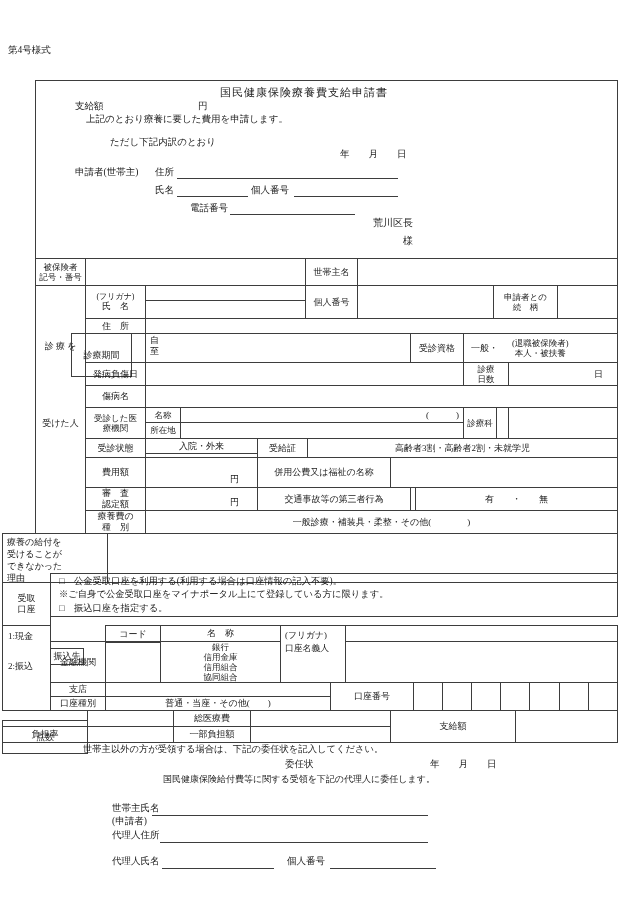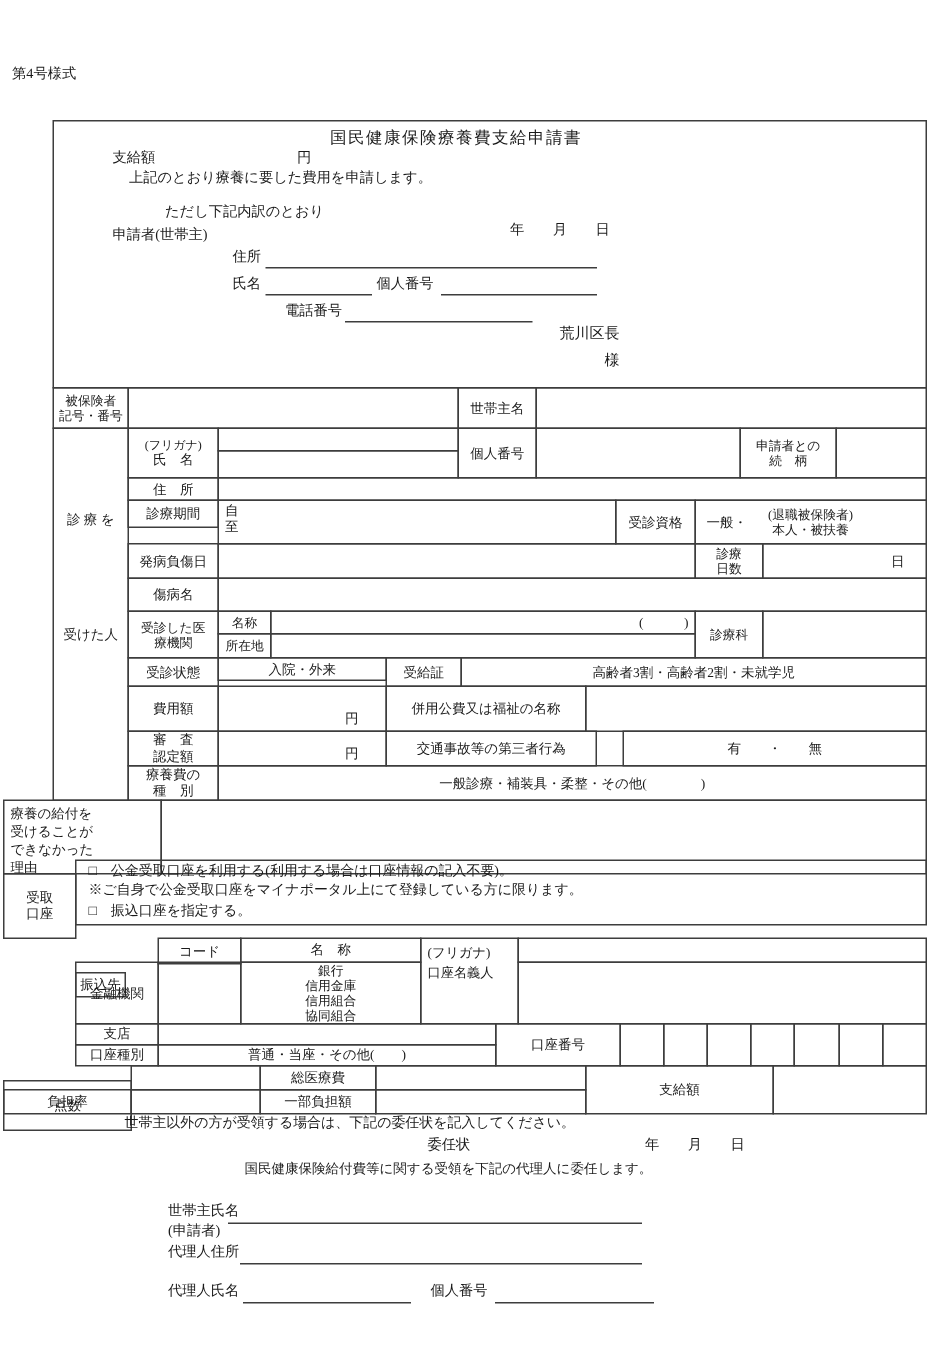--- a/index.html
+++ b/index.html
@@ -21,21 +21,21 @@
 
   <div class="t" style="left:8px;top:45px">第4号様式</div>
 
   <div class="box" style="left:35px;top:80px;width:583px;height:179px"></div>
   <div class="t" style="left:220px;top:86px;font-size:11px;letter-spacing:1px">国民健康保険療養費支給申請書</div>
   <div class="t" style="left:75px;top:101px">支給額</div>
   <div class="t" style="left:198px;top:101px">円</div>
   <div class="t" style="left:86px;top:114px">上記のとおり療養に要した費用を申請します。</div>
   <div class="t" style="left:110px;top:137px">ただし下記内訳のとおり</div>
   <div class="t" style="left:340px;top:149px">年　　月　　日</div>
-  <div class="t" style="left:75px;top:152px">申請者(世帯主)</div>
+  <div class="t" style="left:75px;top:167px">申請者(世帯主)</div>
   <div class="t" style="left:155px;top:167px">住所</div>
   <div class="ul" style="left:177px;top:178px;width:221px"></div>
   <div class="t" style="left:155px;top:185px">氏名</div>
   <div class="ul" style="left:177px;top:196px;width:71px"></div>
   <div class="t" style="left:251px;top:185px">個人番号</div>
   <div class="ul" style="left:294px;top:196px;width:104px"></div>
   <div class="t" style="left:190px;top:203px">電話番号</div>
   <div class="ul" style="left:230px;top:214px;width:125px"></div>
   <div class="t" style="left:373px;top:217px;font-size:10px">荒川区長</div>
   <div class="t" style="left:403px;top:235px;font-size:10px">様</div>
@@ -63,21 +63,21 @@
   <div class="c" style="left:357px;top:285px;width:137px;height:34px"></div>
   <div class="c col s85" style="left:493px;top:285px;width:65px;height:34px">
     <span>申請者との</span>
     <span>続　柄</span>
   </div>
   <div class="c" style="left:557px;top:285px;width:61px;height:34px"></div>
 
   <div class="c" style="left:85px;top:318px;width:61px;height:16px">住　所</div>
   <div class="c" style="left:145px;top:318px;width:473px;height:16px"></div>
 
-  <div class="c" style="left:85px;top:333px;width:61px;height:19px">診療期間</div>
+  <div class="c" style="left:71px;top:333px;width:61px;height:44px">診療期間</div>
   <div class="c col" style="left:145px;top:333px;width:266px;height:30px;align-items:flex-start;justify-content:flex-start;padding:1px 0 0 4px">
     <span>自</span>
     <span>至</span>
   </div>
   <div class="c" style="left:410px;top:333px;width:54px;height:30px">受診資格</div>
   <div class="c" style="left:463px;top:333px;width:155px;height:30px;justify-content:flex-start">
     <span style="margin-left:7px">一般・</span>
     <span style="display:inline-flex;flex-direction:column;margin-left:14px;line-height:1.2;font-size:8.5px">
       <span>(退職被保険者)</span>
       <span>本人・被扶養</span>
@@ -100,21 +100,21 @@
   <div class="c col s85" style="left:85px;top:407px;width:61px;height:32px">
     <span>受診した医</span>
     <span>療機関</span>
   </div>
   <div class="c s85" style="left:145px;top:407px;width:36px;height:16px">名称</div>
   <div class="c" style="left:180px;top:407px;width:284px;height:16px;justify-content:flex-end;padding-right:4px">
     <span>(　　　)</span>
   </div>
   <div class="c s85" style="left:145px;top:422px;width:36px;height:17px">所在地</div>
   <div class="c" style="left:180px;top:422px;width:284px;height:17px"></div>
-  <div class="c" style="left:463px;top:407px;width:46px;height:32px;font-size:8.5px">診療科</div>
+  <div class="c" style="left:463px;top:407px;width:34px;height:32px;font-size:8.5px">診療科</div>
   <div class="c" style="left:508px;top:407px;width:110px;height:32px"></div>
 
   <div class="c" style="left:85px;top:438px;width:61px;height:20px">受診状態</div>
   <div class="c" style="left:145px;top:438px;width:113px;height:16px">入院・外来</div>
   <div class="c" style="left:257px;top:438px;width:51px;height:20px">受給証</div>
   <div class="c" style="left:307px;top:438px;width:311px;height:20px">高齢者3割・高齢者2割・未就学児</div>
 
   <div class="c" style="left:85px;top:457px;width:61px;height:31px">費用額</div>
   <div class="c" style="left:145px;top:457px;width:113px;height:31px;align-items:flex-end;justify-content:flex-end;padding:0 18px 2px 0">
     <span>円</span>
@@ -122,21 +122,21 @@
   <div class="c" style="left:257px;top:457px;width:134px;height:31px">併用公費又は福祉の名称</div>
   <div class="c" style="left:390px;top:457px;width:228px;height:31px"></div>
 
   <div class="c col" style="left:85px;top:487px;width:61px;height:24px">
     <span>審　査</span>
     <span>認定額</span>
   </div>
   <div class="c" style="left:145px;top:487px;width:113px;height:24px;align-items:flex-end;justify-content:flex-end;padding:0 18px 2px 0">
     <span>円</span>
   </div>
-  <div class="c" style="left:257px;top:487px;width:141px;height:24px">交通事故等の第三者行為</div>
+  <div class="c" style="left:257px;top:487px;width:154px;height:24px">交通事故等の第三者行為</div>
   <div class="c" style="left:415px;top:487px;width:203px;height:24px">有　　・　　無</div>
 
   <div class="c col" style="left:85px;top:510px;width:61px;height:24px">
     <span>療養費の</span>
     <span>種　別</span>
   </div>
   <div class="c" style="left:145px;top:510px;width:473px;height:24px">一般診療・補装具・柔整・その他(　　　　)</div>
 
   <div class="c col" style="left:2px;top:533px;width:106px;height:50px;align-items:flex-start;justify-content:flex-start;padding:2px 15px 0 4px;line-height:12px">
     <span>療養の給付を</span>
@@ -149,20 +149,24 @@
   <div class="c col" style="left:2px;top:582px;width:49px;height:44px">
     <span>受取</span>
     <span>口座</span>
   </div>
   <div class="c col" style="left:50px;top:573px;width:568px;height:44px;align-items:flex-start;justify-content:center;padding-left:8px;font-size:9.3px;line-height:1.45">
     <span>□　公金受取口座を利用する(利用する場合は口座情報の記入不要)。</span>
     <span>※ご自身で公金受取口座をマイナポータル上にて登録している方に限ります。</span>
     <span>□　振込口座を指定する。</span>
   </div>
 
+  <div class="c" style="left:2px;top:625px;width:49px;height:86px">
+    <span style="position:absolute;top:5px;left:5px">1:現金</span>
+    <span style="position:absolute;top:35px;left:5px">2:振込</span>
+  </div>
   <div class="c" style="left:50px;top:648px;width:34px;height:17px">振込先</div>
   <div class="c" style="left:105px;top:625px;width:56px;height:18px">コード</div>
   <div class="c" style="left:160px;top:625px;width:121px;height:17px">名　称</div>
   <div class="c col" style="left:280px;top:625px;width:66px;height:58px;align-items:flex-start;justify-content:flex-start;padding:3px 0 0 4px;font-size:8.8px;line-height:1.5">
     <span>(フリガナ)</span>
     <span>口座名義人</span>
   </div>
   <div class="c" style="left:345px;top:625px;width:273px;height:17px"></div>
   <div class="c" style="left:345px;top:641px;width:273px;height:42px"></div>
   <div class="c" style="left:50px;top:641px;width:56px;height:42px">金融機関</div>

